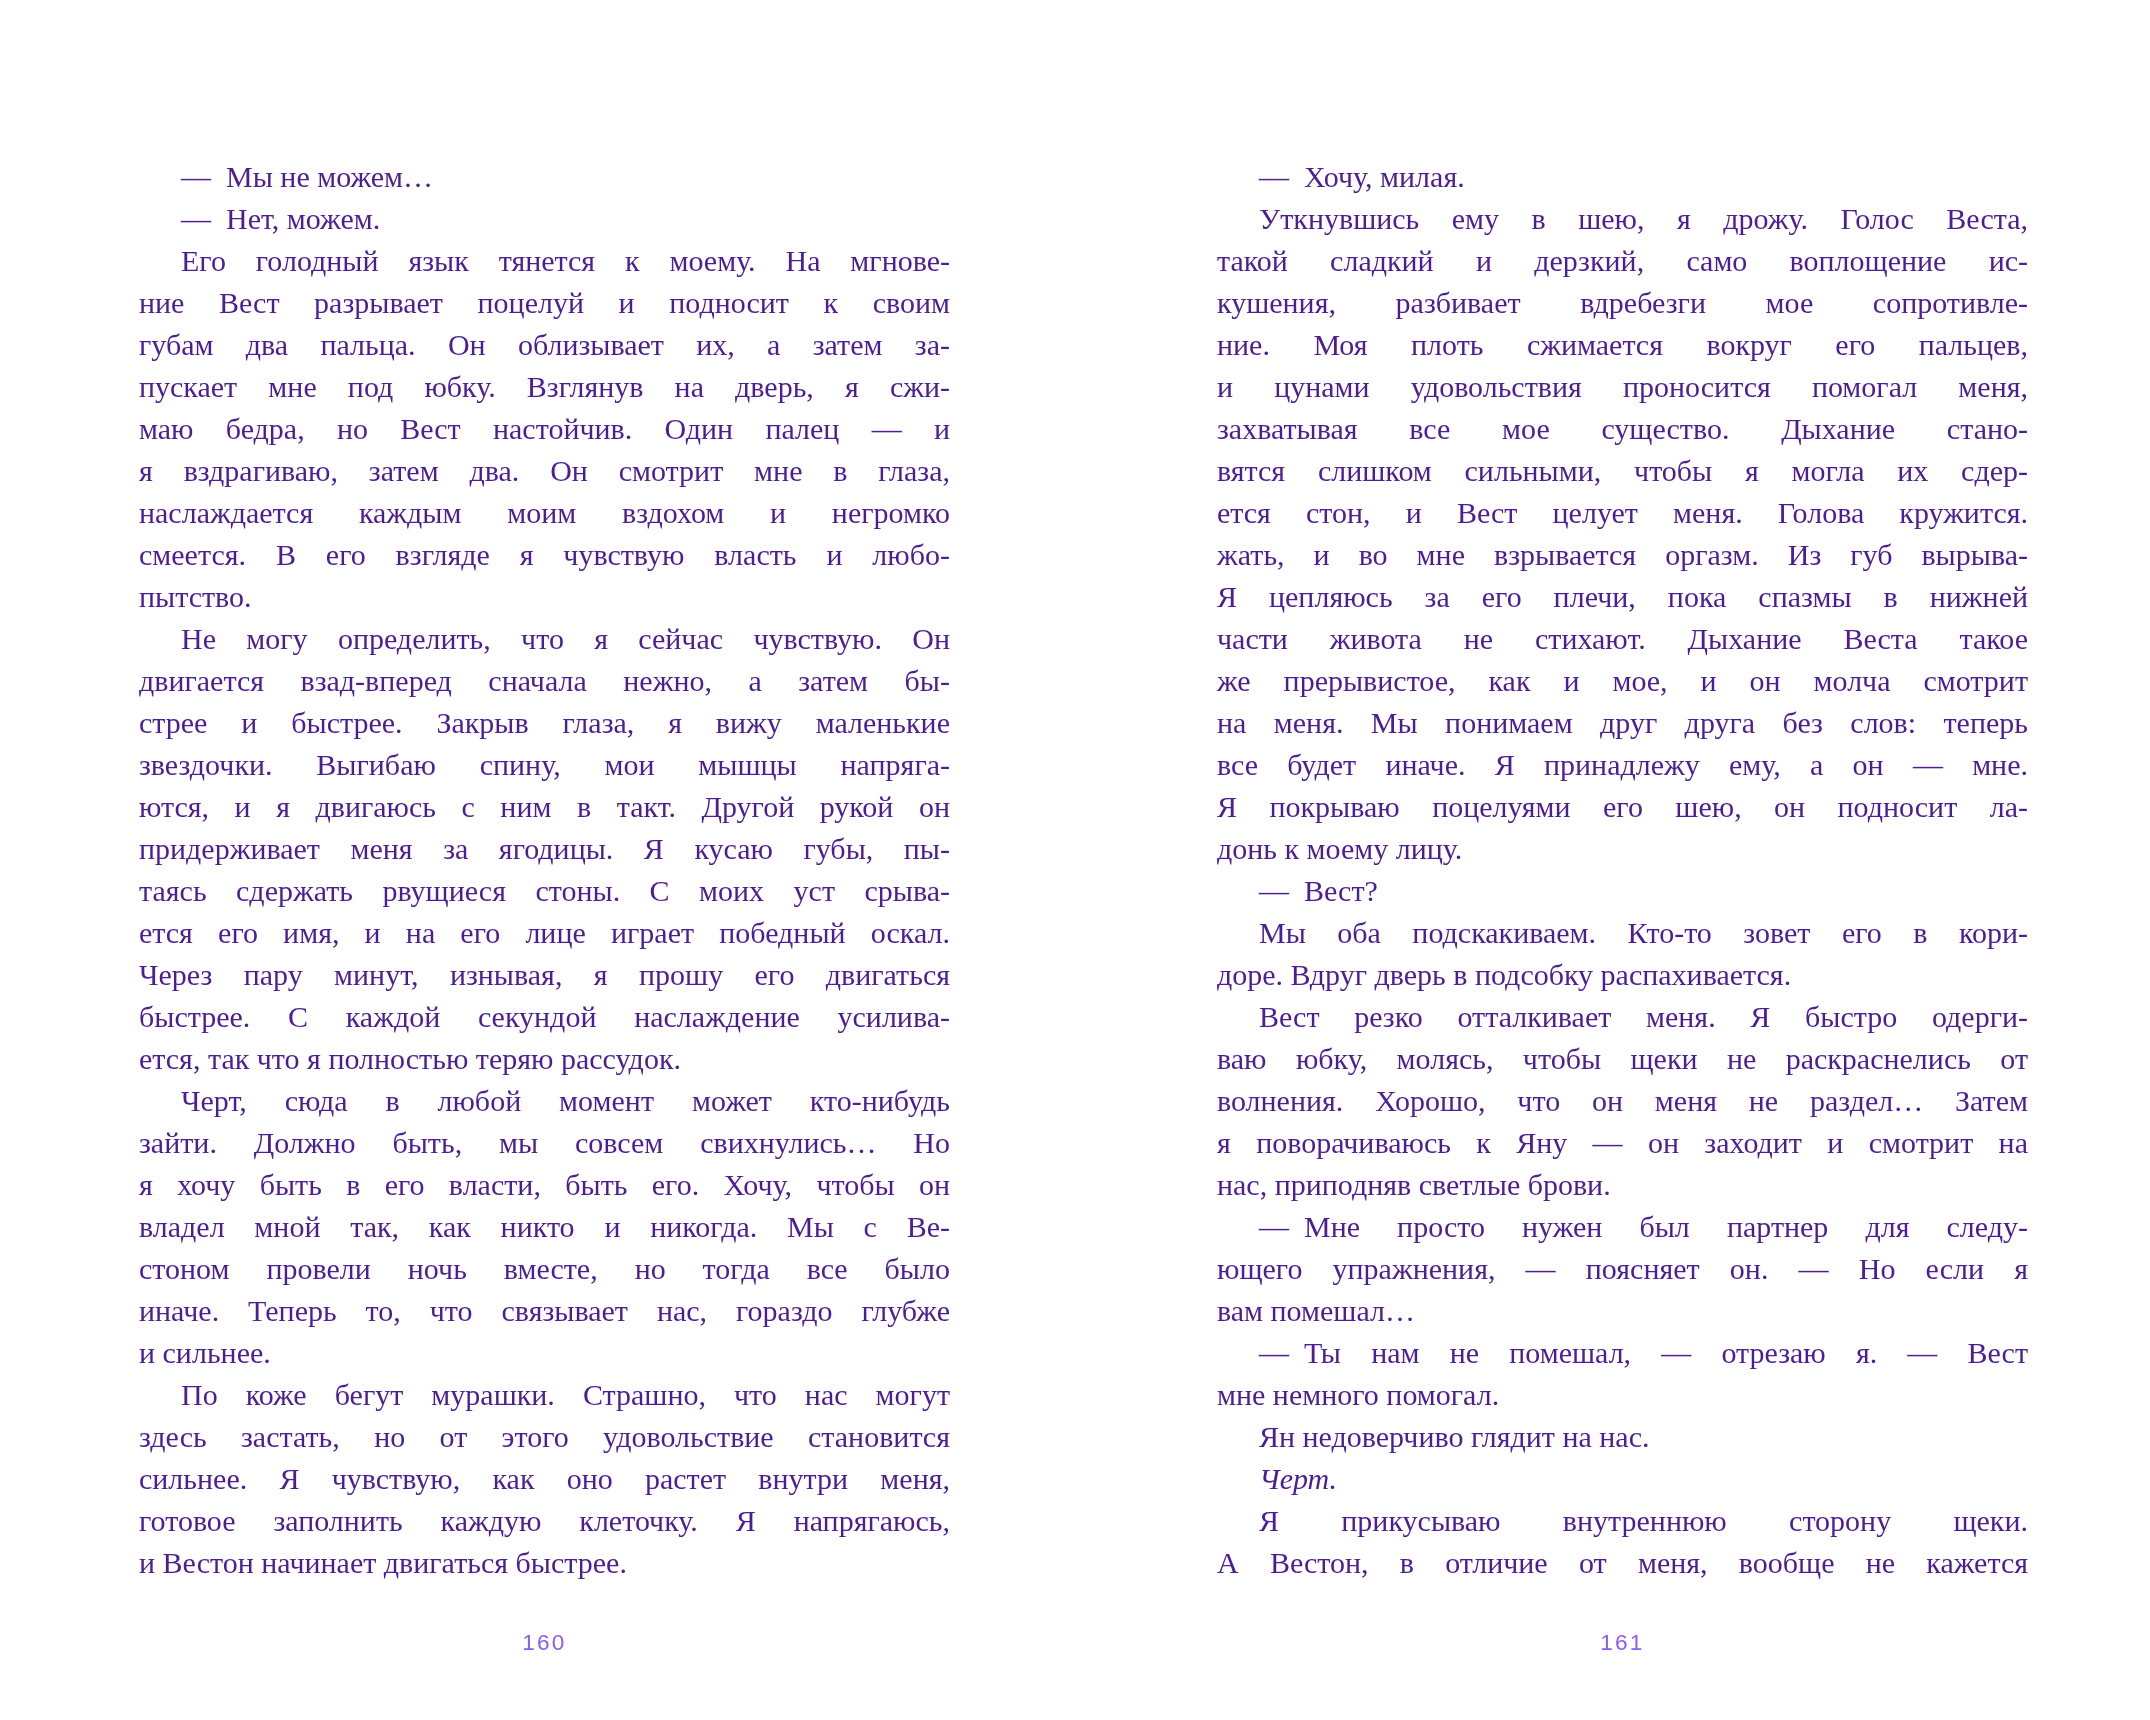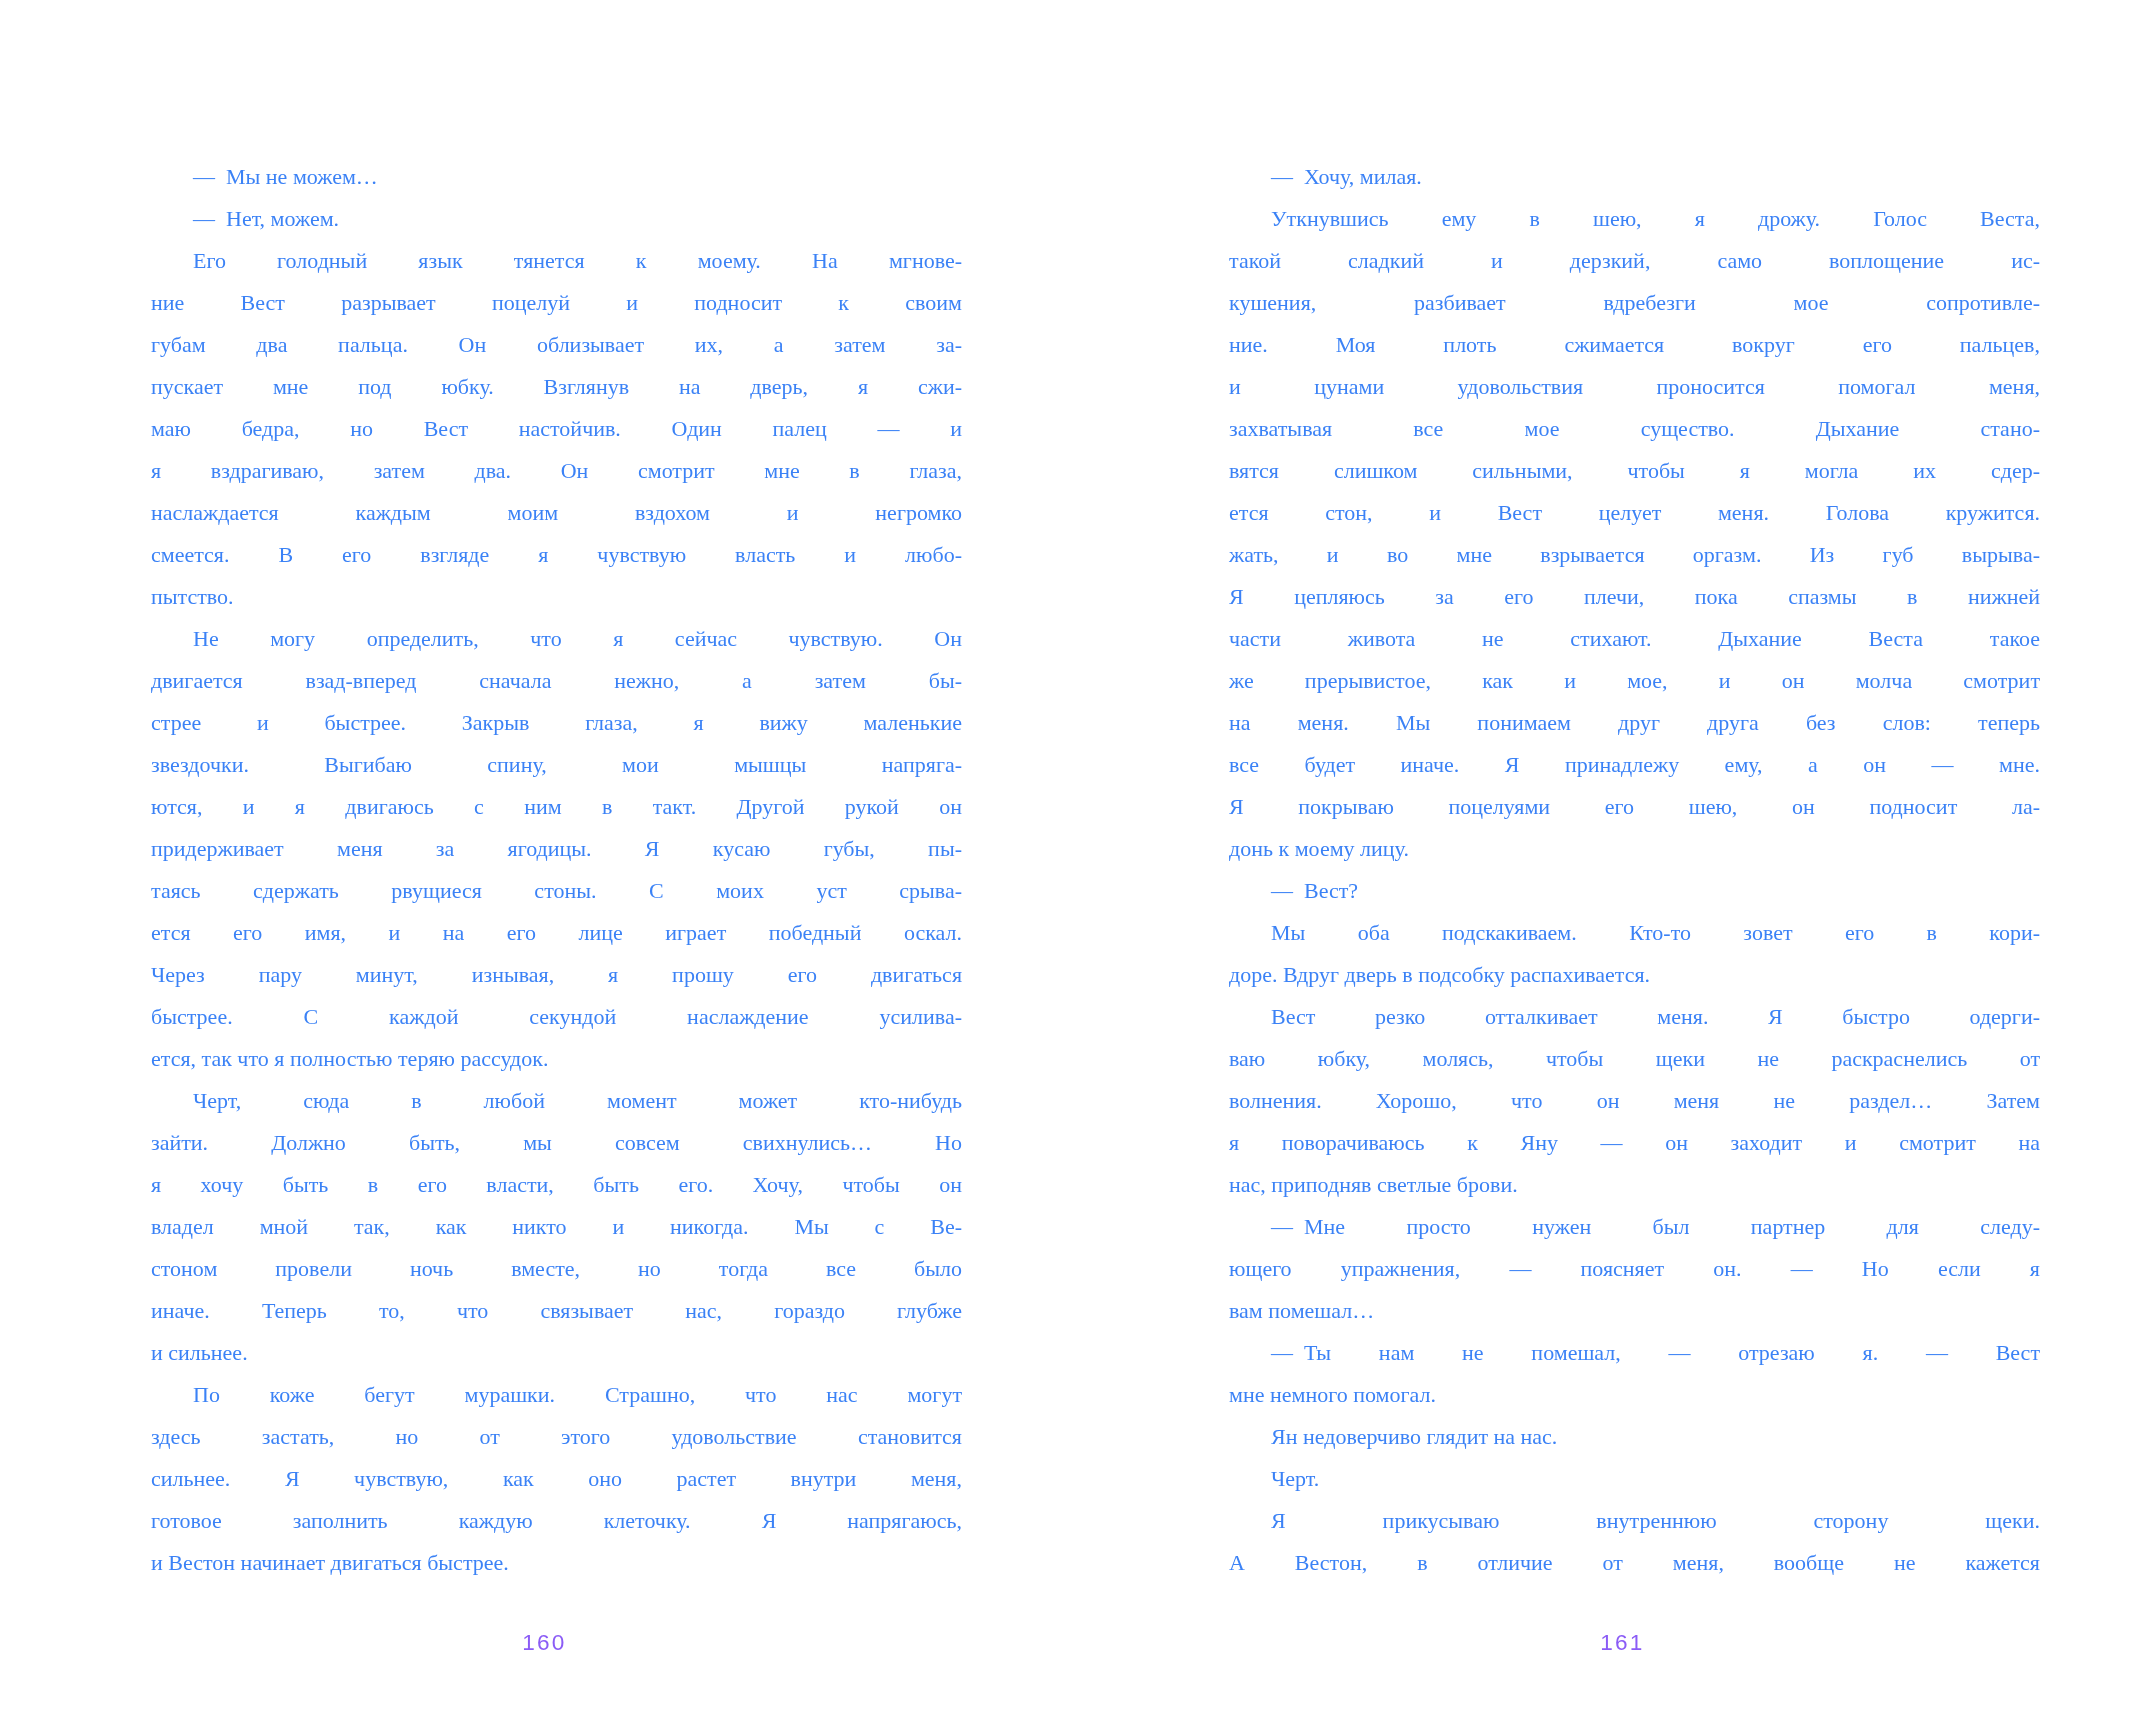--- a/index.html
+++ b/index.html
@@ -15,36 +15,35 @@
     position: absolute; top: 0;
     width: 1075px; height: 1720px;
     background: #ffffff;
   }
   .page-left  { left: 0; }
   .page-right { left: 1076px; }
   .text-col {
     position: absolute;
     top: 156px;
     width: 811px;
-    font-size: 22px;
+    font-size: 30px;
     line-height: 42px;
-    color: #3b82f6;
-    margin-left: 12px;
+    color: #4c1d95;
   }
   .page-left  .text-col { left: 139px; }
   .page-right .text-col { left: 141px; }
   .line {
     text-align: justify;
     text-align-last: justify;
     height: 42px;
     white-space: normal;
   }
   .line.end { text-align-last: left; }
   .line.ind { text-indent: 42px; }
-  .line.it  { }
+  .line.it  { font-style: italic; }
   .folio {
     position: absolute;
     top: 1630px;
     width: 811px;
     text-align: center;
     font-family: "Liberation Sans", "DejaVu Sans", sans-serif;
     font-size: 22.6px;
     font-weight: 400;
     letter-spacing: 2.2px;
     color: #8b5cf6;

